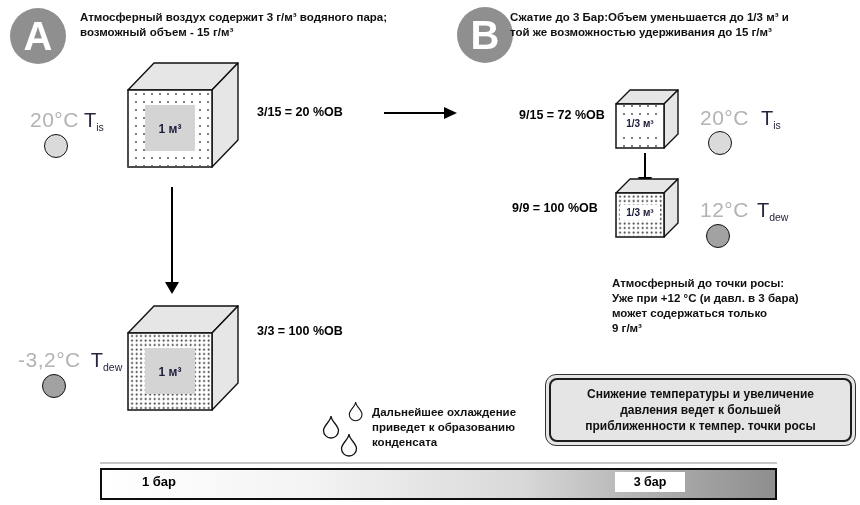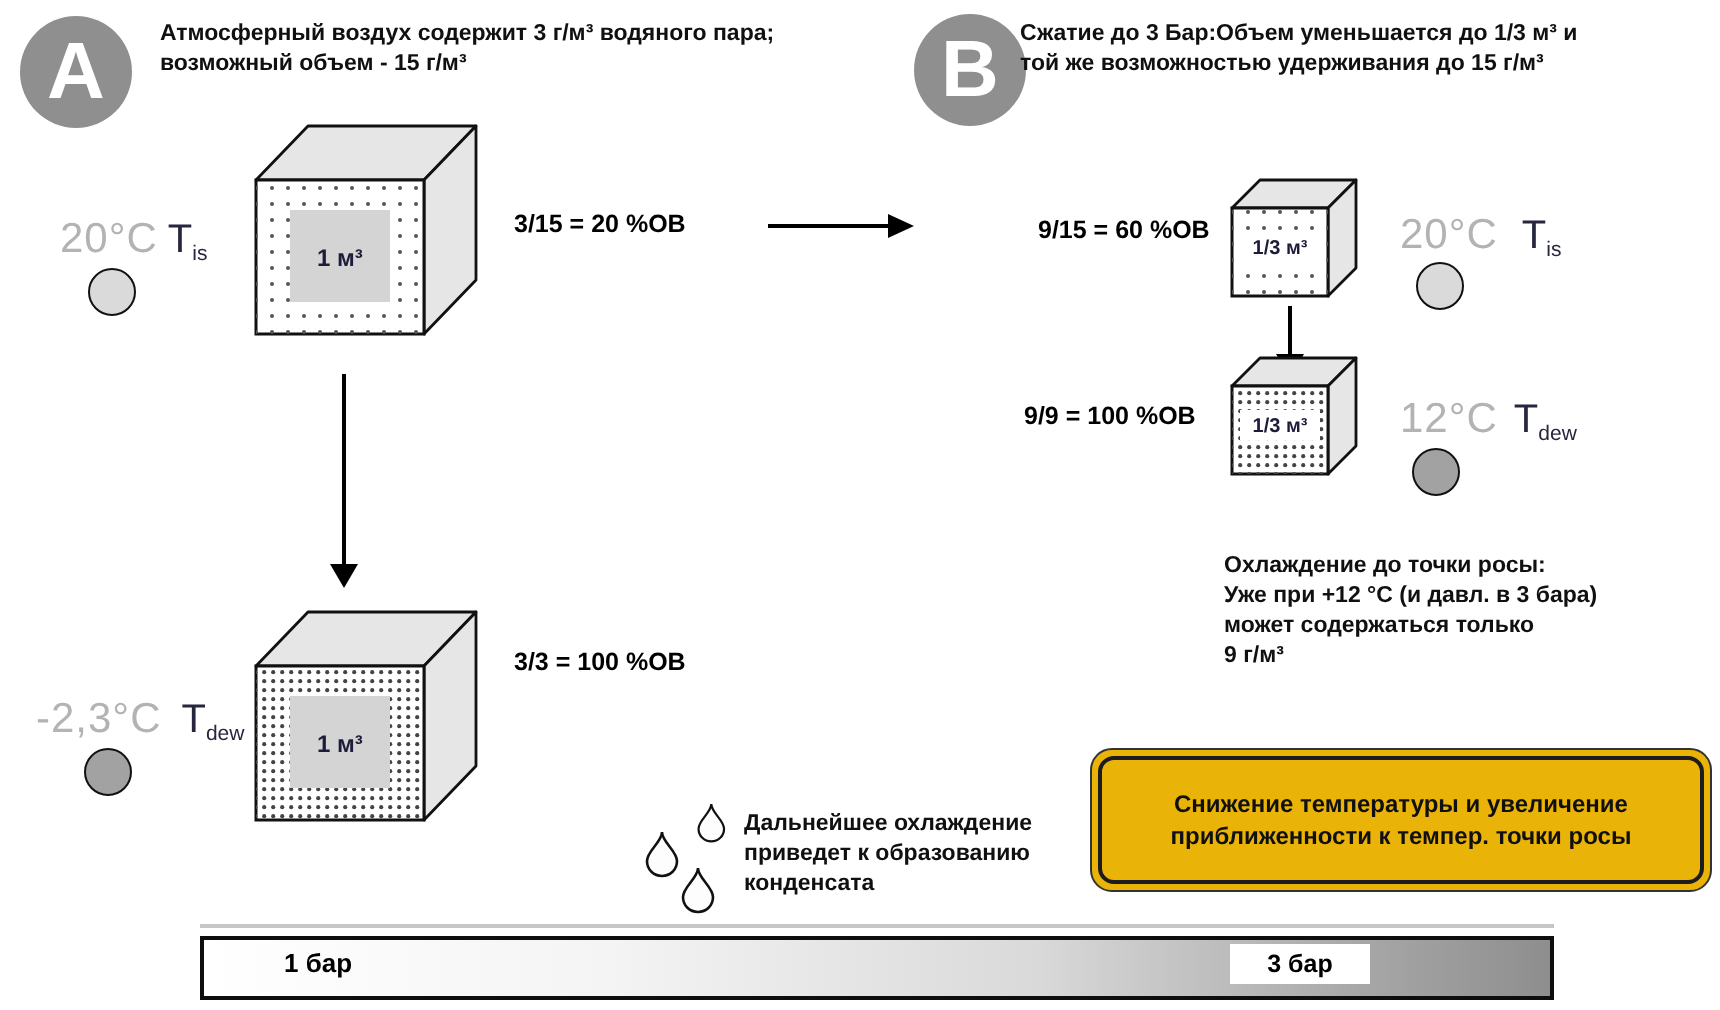--- a/index.html
+++ b/index.html
@@ -33,21 +33,21 @@
   .lbl-big { font-size:12px; }
   .lbl-small { font-size:10px; }
   .arrow-line-v { position:absolute; width:2px; background:#000; }
   .arrow-line-h { position:absolute; height:2px; background:#000; }
   .arrow-head-down { position:absolute; width:0; height:0;
     border-left:7px solid transparent; border-right:7px solid transparent; border-top:12px solid #000; }
   .arrow-head-right { position:absolute; width:0; height:0;
     border-top:6px solid transparent; border-bottom:6px solid transparent; border-left:13px solid #000; }
   .summary-outer {
     position:absolute; left:545px; top:374px; width:311px; height:72px;
-    border:1.5px solid #333; border-radius:11px; box-sizing:border-box; background:#eab308;
+    border:1.5px solid #333; border-radius:11px; box-sizing:border-box; background:#e5e5e5;
   }
   .summary-inner {
     position:absolute; left:3px; top:3px; right:3px; bottom:3px;
     border:2px solid #1c1c1c; border-radius:8px;
     display:flex; flex-direction:column; align-items:center; justify-content:center;
     font-weight:bold; font-size:12px; line-height:16px; text-align:center; color:#101010;
   }
   .bar-shadow { position:absolute; left:100px; top:462px; width:677px; height:2px; background:#c6c6c6; }
   .pressure-bar {
     position:absolute; left:100px; top:468px; width:677px; height:32px; box-sizing:border-box;
@@ -113,32 +113,32 @@
   <svg class="cube" style="left:126px;top:303px" width="118" height="110">
     <polygon class="cube-top" points="2,30 28,3 112,3 86,30"></polygon>
     <polygon class="cube-side" points="86,30 112,3 112,80 86,107"></polygon>
     <rect class="cube-front-bg" x="2" y="30" width="84" height="77"></rect>
     <rect x="2" y="30" width="84" height="77" fill="url(#dots-dense)"></rect>
     <rect class="cube-inner" x="19" y="45" width="50" height="46"></rect>
     <text class="cube-label lbl-big" x="44" y="73">1 м³</text>
   </svg>
 
   <div class="temp" style="left:18px;top:348px">
-    <span class="temp-val">-2,3°C</span><span class="temp-sym" style="margin-left:10px">T</span><sub class="temp-sub">dew</sub>
+    <span class="temp-val">-3,2°C</span><span class="temp-sym" style="margin-left:10px">T</span><sub class="temp-sub">dew</sub>
   </div>
   <div class="circle dark" style="left:42px;top:374px"></div>
 
   <div class="badge" style="left:457px;top:7px">B</div>
 
   <div class="desc" style="left:510px;top:10px">
     <div>Сжатие до 3 Бар:Объем уменьшается до 1/3 м³ и</div>
     <div>той же возможностью удерживания до 15 г/м³</div>
   </div>
 
-  <div class="formula" style="left:519px;top:108px">9/15 = 60 %ОВ</div>
+  <div class="formula" style="left:519px;top:108px">9/15 = 72 %ОВ</div>
 
   <svg class="cube" style="left:614px;top:88px" width="68" height="63">
     <polygon class="cube-top" points="2,16 16,2 64,2 50,16"></polygon>
     <polygon class="cube-side" points="50,16 64,2 64,46 50,60"></polygon>
     <rect class="cube-front-bg" x="2" y="16" width="48" height="44"></rect>
     <rect x="2" y="16" width="48" height="44" fill="url(#dots-sparse)"></rect>
     <rect class="cube-label-bg" x="6" y="28" width="40" height="15"></rect>
     <text class="cube-label lbl-small" x="26" y="39">1/3 м³</text>
   </svg>
 
@@ -160,40 +160,41 @@
     <rect class="cube-label-bg" x="6" y="28" width="40" height="15"></rect>
     <text class="cube-label lbl-small" x="26" y="39">1/3 м³</text>
   </svg>
 
   <div class="temp" style="left:700px;top:198px">
     <span class="temp-val">12°C</span><span class="temp-sym" style="margin-left:8px">T</span><sub class="temp-sub">dew</sub>
   </div>
   <div class="circle dark" style="left:706px;top:224px"></div>
 
   <div class="note" style="left:612px;top:276px">
-    <div>Охлаждение до точки росы:</div>
+    <div>Атмосферный до точки росы:</div>
     <div>Уже при +12 °С (и давл. в 3 бара)</div>
     <div>может содержаться только</div>
     <div>9 г/м³</div>
   </div>
 
   <svg class="cube" style="left:320px;top:398px" width="55" height="64">
     <path class="droplet" transform="translate(28,4) scale(0.85)" d="M9 0 C9 5 1.5 9.5 1.5 14.5 C1.5 18.9 4.9 22 9 22 C13.1 22 16.5 18.9 16.5 14.5 C16.5 9.5 9 5 9 0 Z"></path>
     <path class="droplet" transform="translate(2,18)" d="M9 0 C9 5 1.5 9.5 1.5 14.5 C1.5 18.9 4.9 22 9 22 C13.1 22 16.5 18.9 16.5 14.5 C16.5 9.5 9 5 9 0 Z"></path>
     <path class="droplet" transform="translate(20,36)" d="M9 0 C9 5 1.5 9.5 1.5 14.5 C1.5 18.9 4.9 22 9 22 C13.1 22 16.5 18.9 16.5 14.5 C16.5 9.5 9 5 9 0 Z"></path>
   </svg>
   <div class="note" style="left:372px;top:405px">
     <div>Дальнейшее охлаждение</div>
     <div>приведет к образованию</div>
     <div>конденсата</div>
   </div>
 
   <div class="summary-outer">
     <div class="summary-inner">
       <div>Снижение температуры и увеличение</div>
+      <div>давления ведет к большей</div>
       <div>приближенности к темпер. точки росы</div>
     </div>
   </div>
 
   <div class="bar-shadow"></div>
   <div class="pressure-bar">
     <div class="bar-label-left">1 бар</div>
     <div class="bar-box-right">3 бар</div>
   </div>
 

